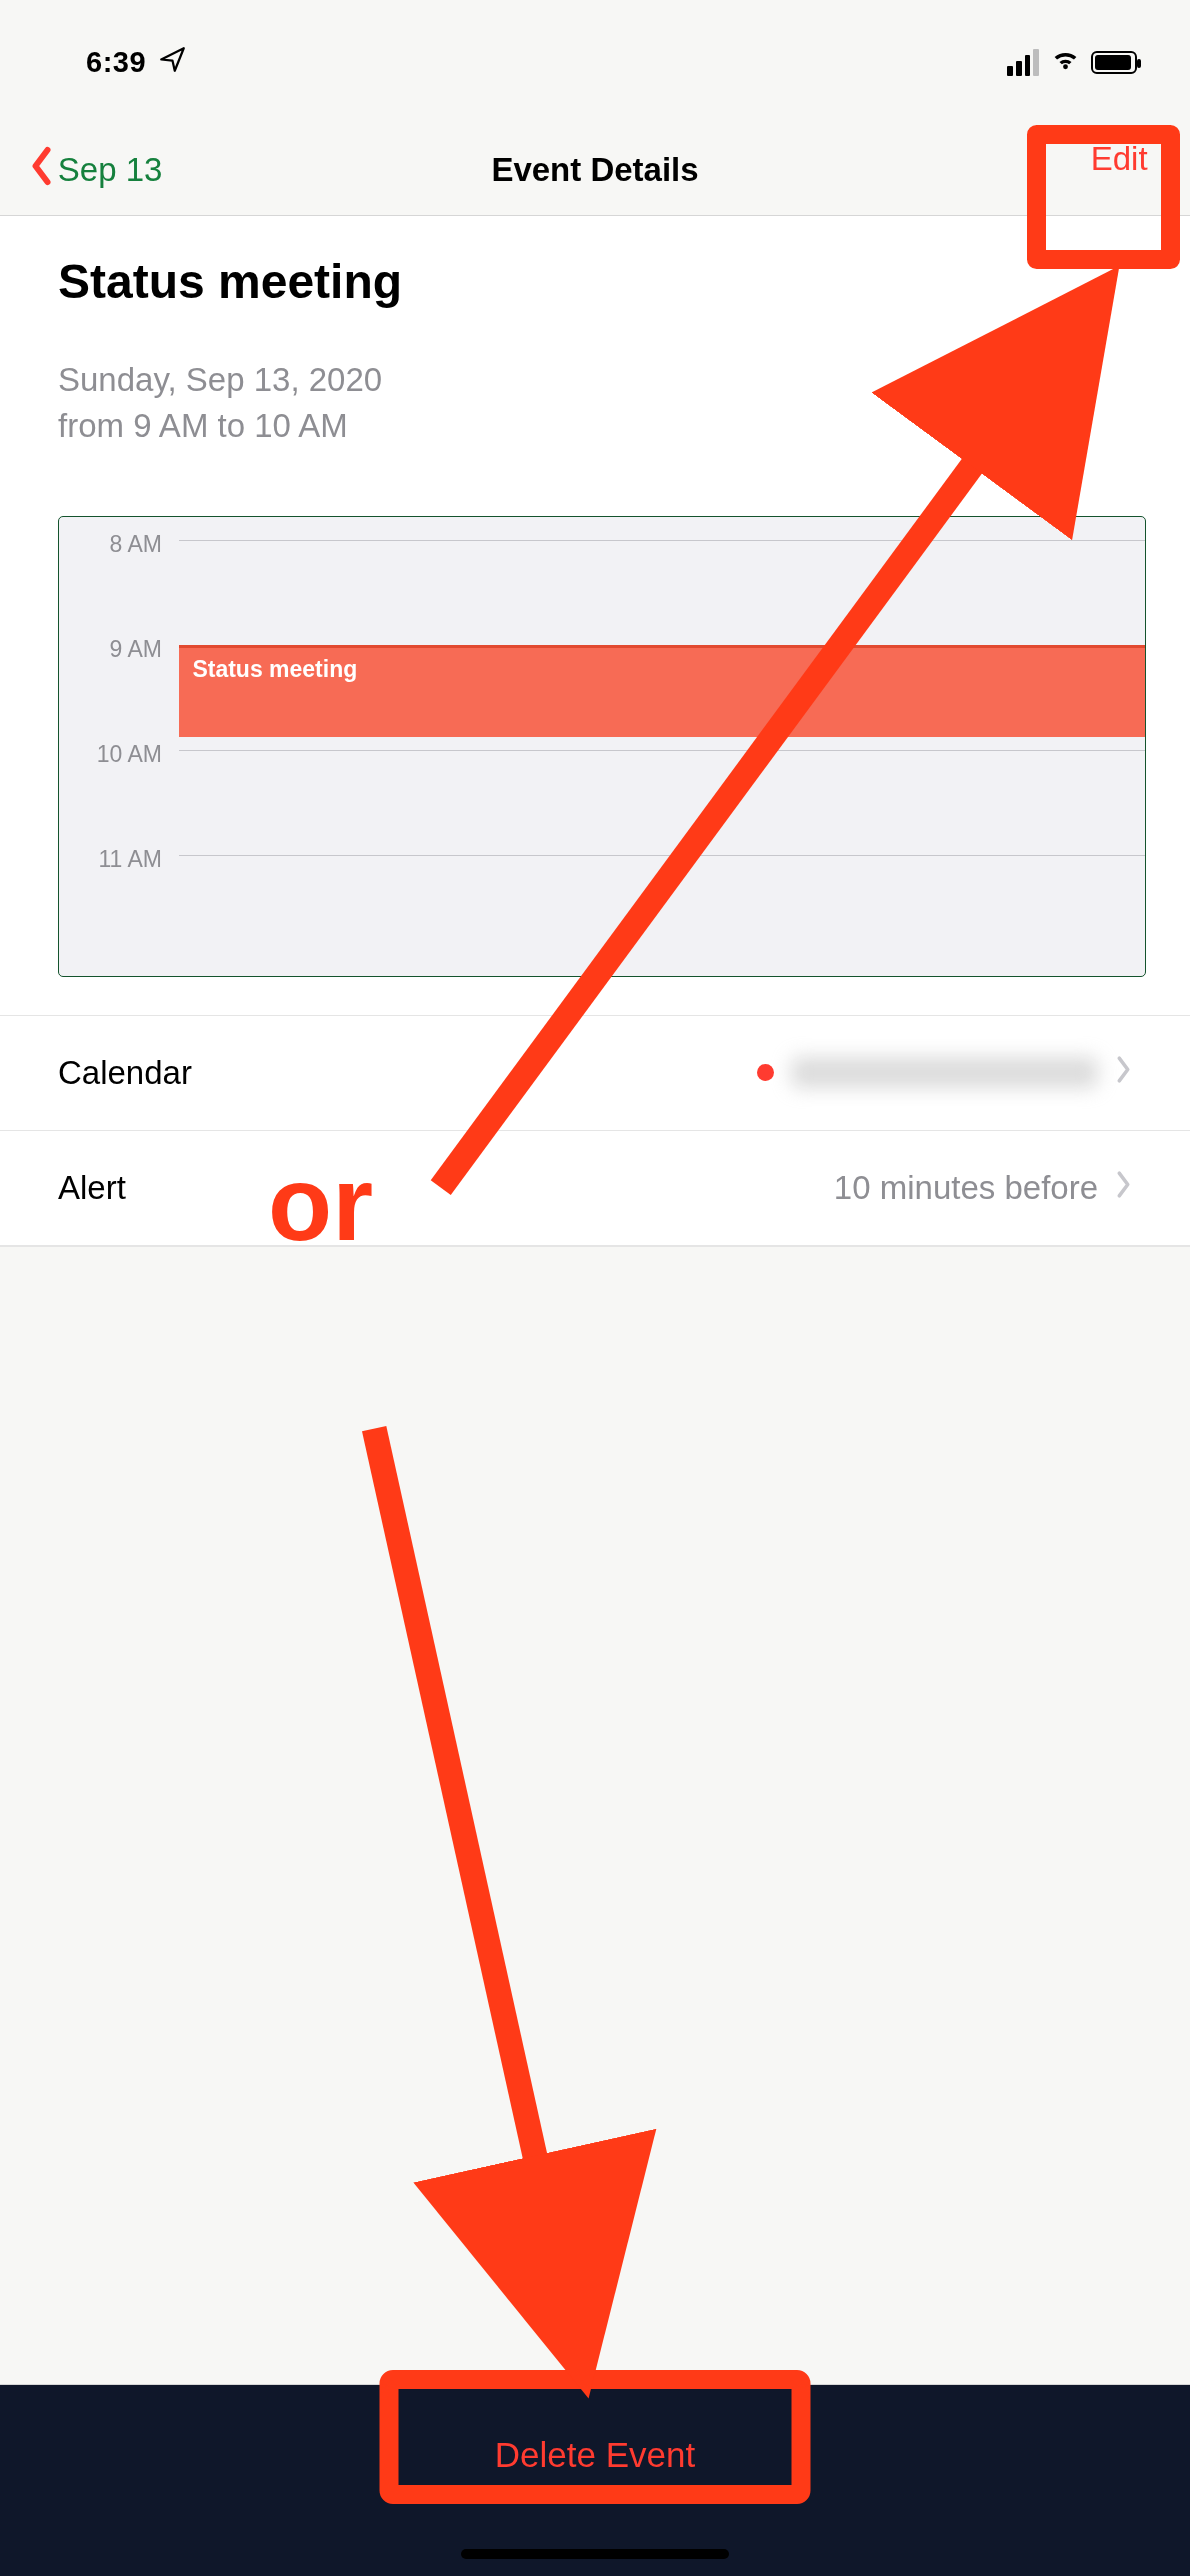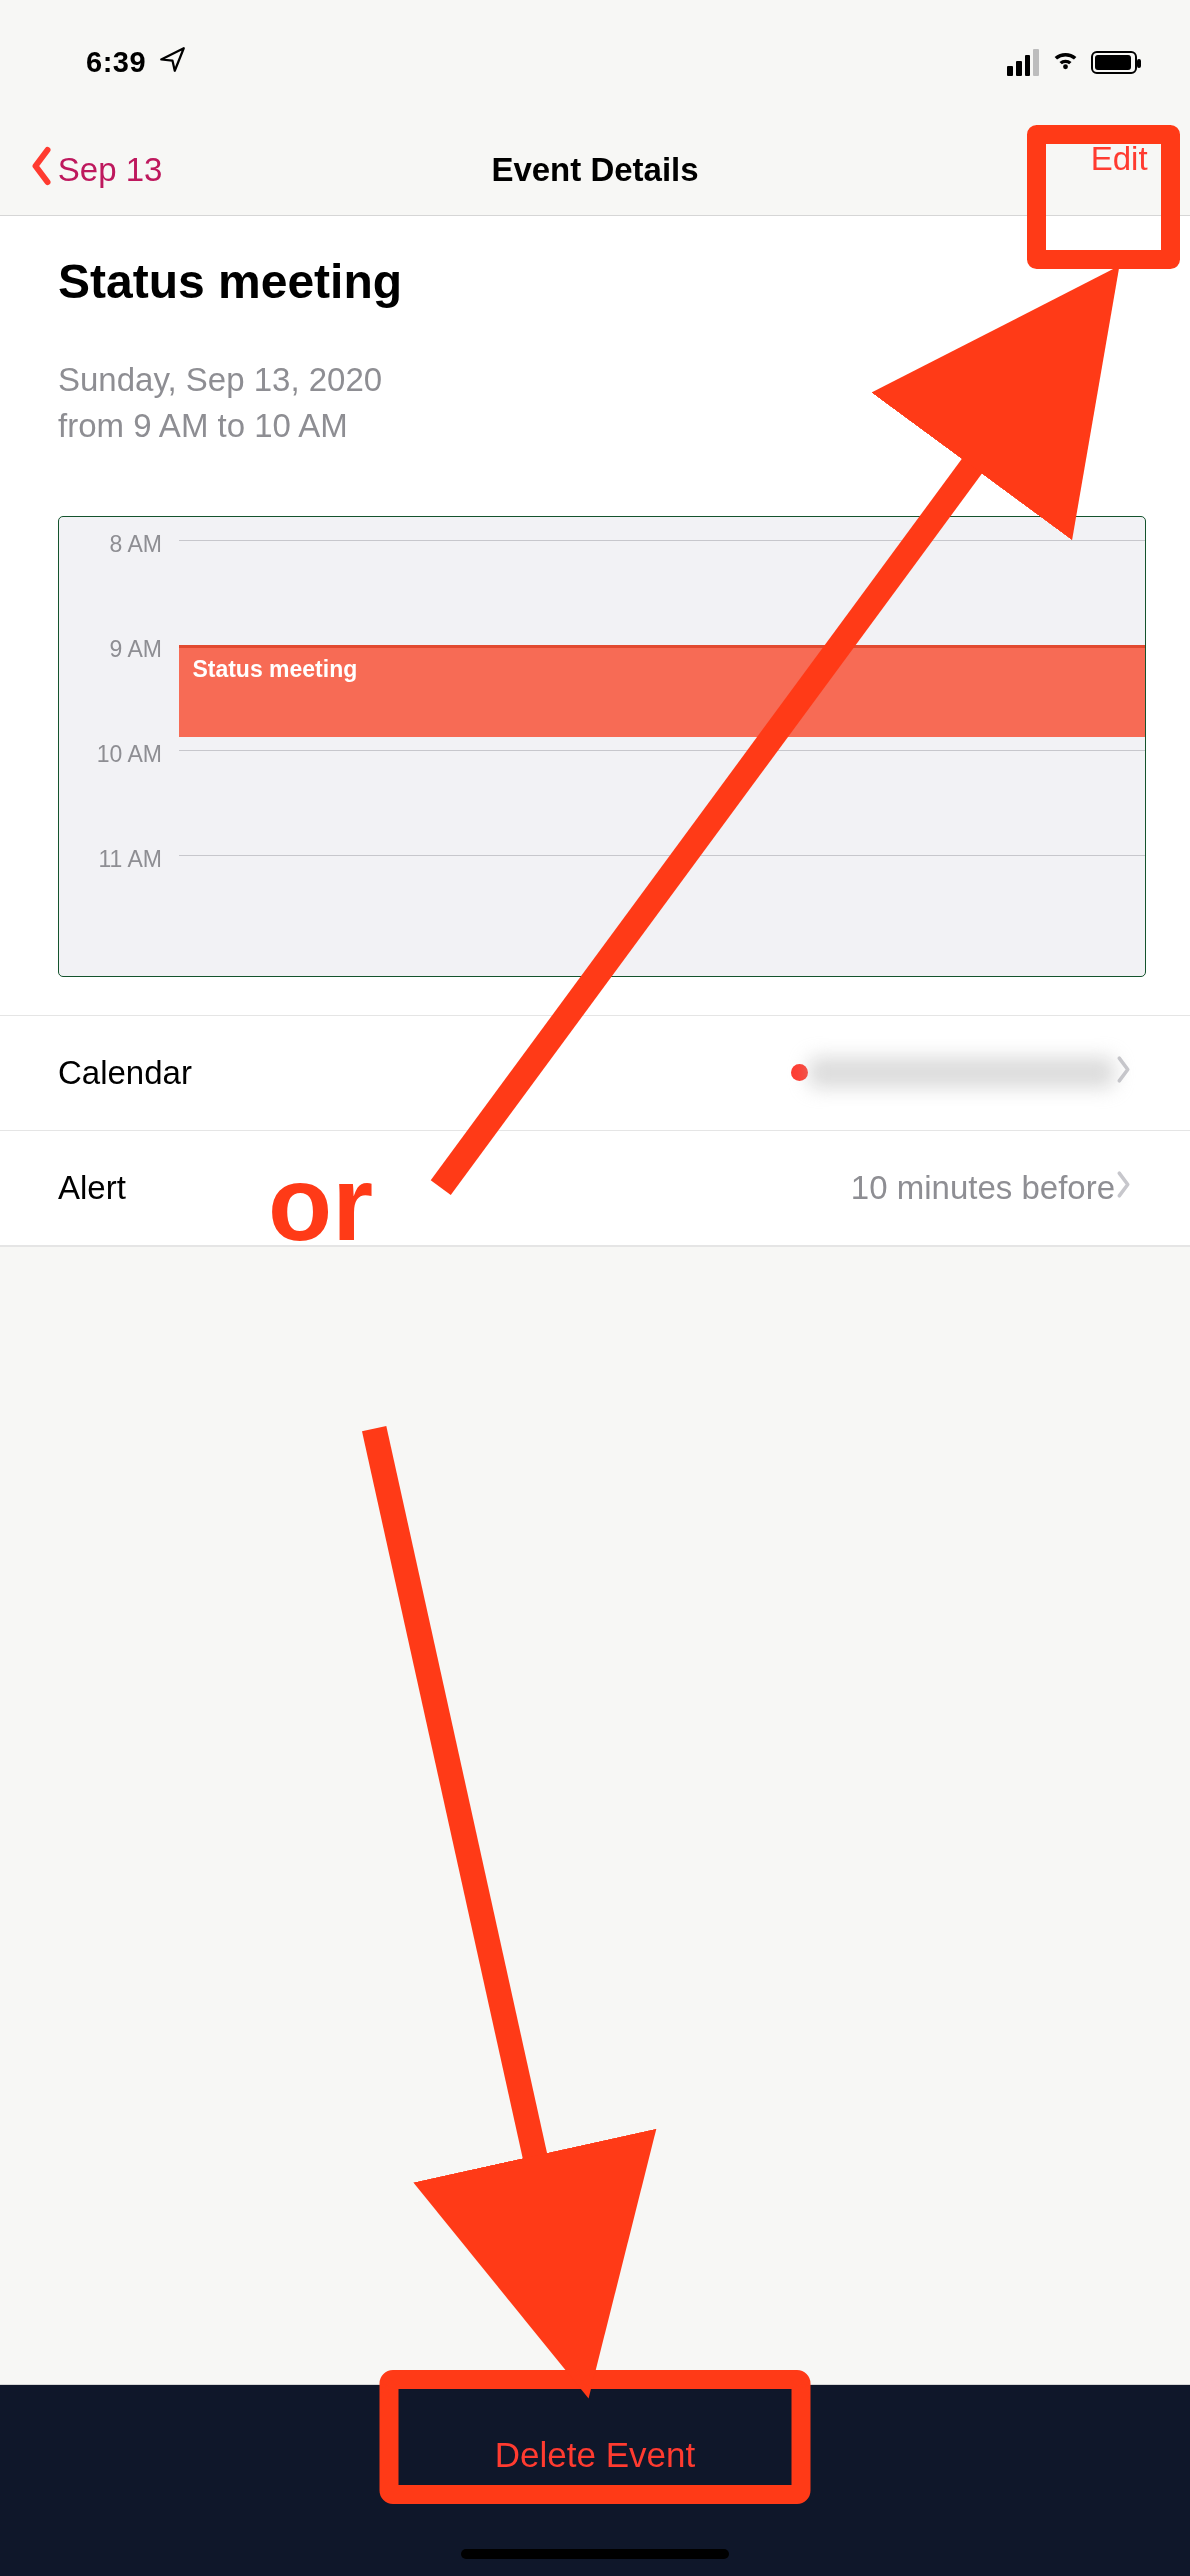--- a/index.html
+++ b/index.html
@@ -43,21 +43,21 @@
   .nav-bar {
     height: 91px;
     border-bottom: 1px solid #d6d6d6;
     position: relative;
     display:flex; align-items:center; justify-content:center;
   }
   .nav-title { font-size:33px; font-weight:600; }
   .nav-back {
     position:absolute; left:29px; top:0; bottom:0;
     display:flex; align-items:center; gap:3.8px;
-    color:#be185d; font-size:33px;
+    color:#15803d; font-size:33px;
   }
   .nav-back svg{ width:25px; height:40px; fill:none; stroke:#ff3b30; stroke-width:6; stroke-linecap:round; stroke-linejoin:round;}
   .nav-edit {
     position:absolute; right:29px; top:5.8px;
     color:#ff3b30; font-size:33px; padding:9.6px 13.4px;
   }
 
   
   .content { background:#fff; border-bottom:1px solid #e5e5e5; }
   .event-header { padding: 38px 58px 48px 58px; }
@@ -94,21 +94,21 @@
   
   .rows { border-top:1px solid #e5e5e5; }
   .row {
     min-height:115px;
     padding:0 58px;
     display:flex; align-items:center; justify-content:space-between;
     border-bottom:1px solid #e5e5e5;
     font-size:33px;
   }
   .row .value{
-    display:flex; align-items:center; color:#8e8e93;
+    display:flex; align-items:center; gap:17px; color:#8e8e93;
   }
   .dot{ width:17px; height:17px; border-radius:50%; background:#ff3b30; }
   .chev svg{ width:17px; height:29px; fill:none; stroke:#c7c7cc; stroke-width:5; stroke-linecap:round; stroke-linejoin:round;}
   .blurred{
     display:inline-block; width:307px; height:31px; border-radius:7.7px;
     background:#b8b8b8; filter: blur(9.6px); opacity:.5;
   }
 
   
   .toolbar{

